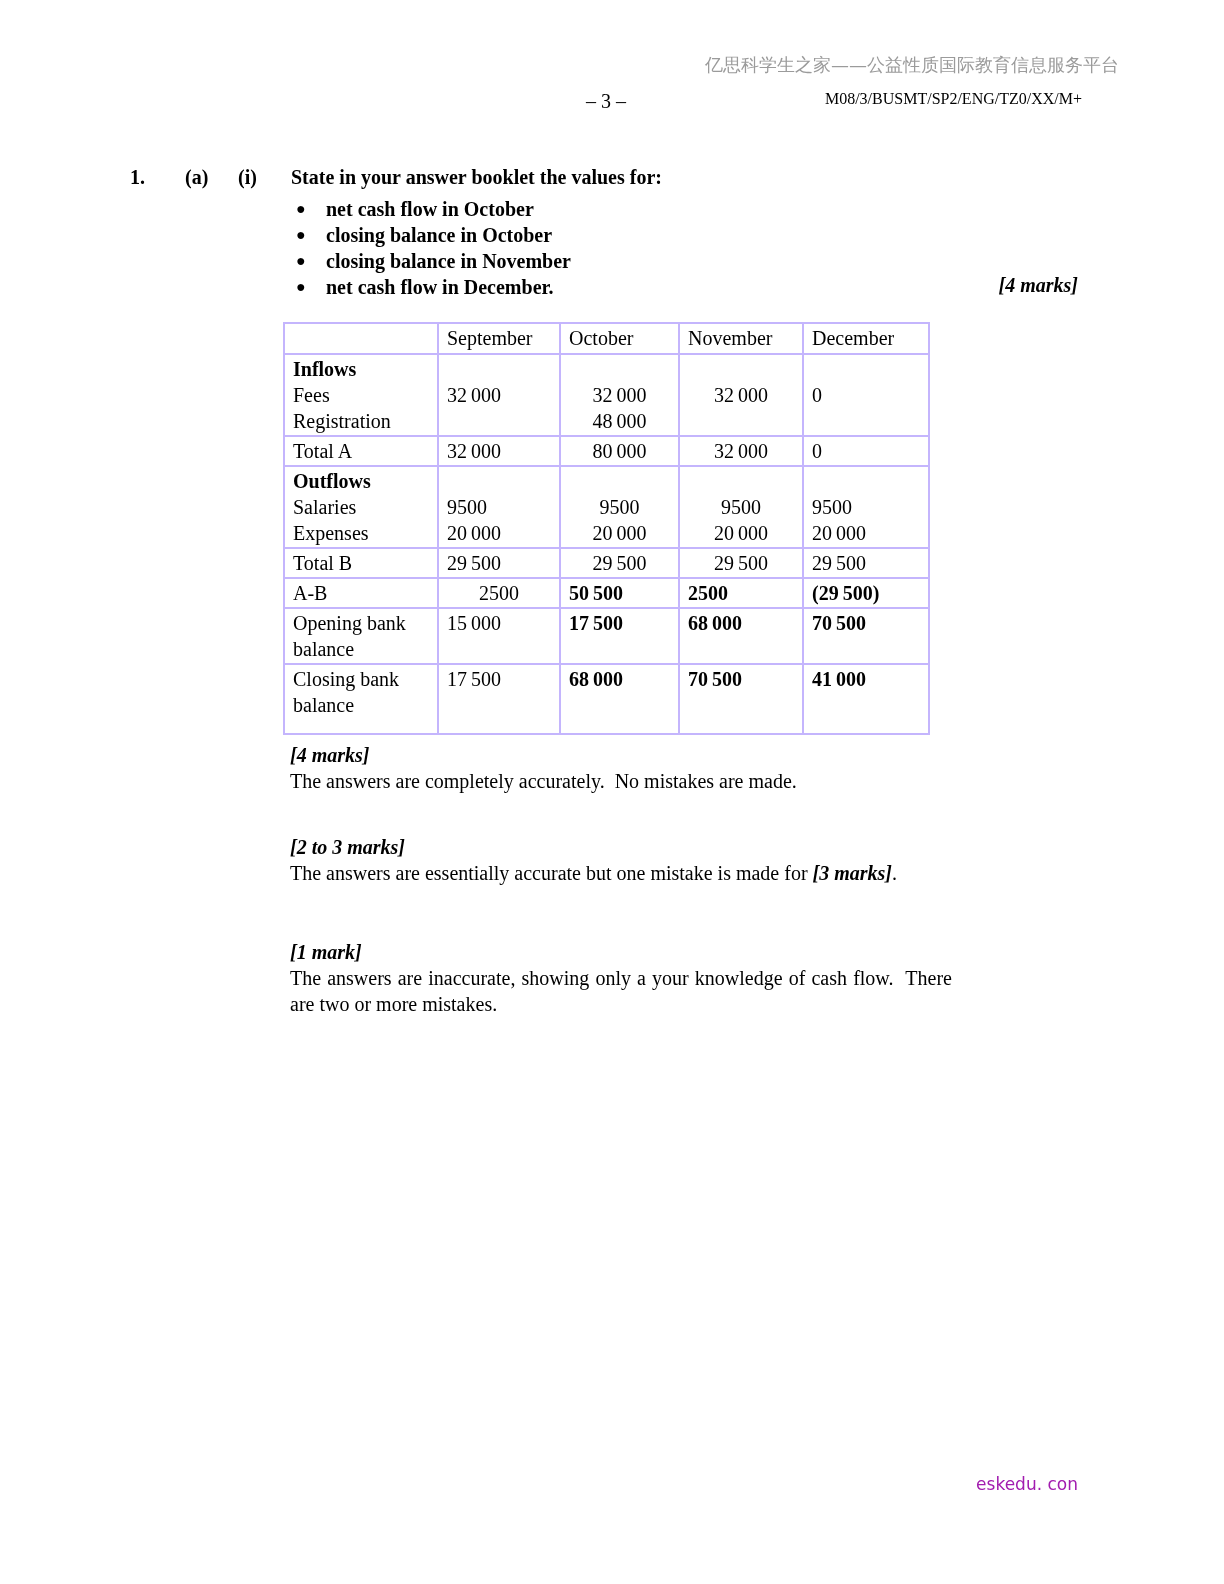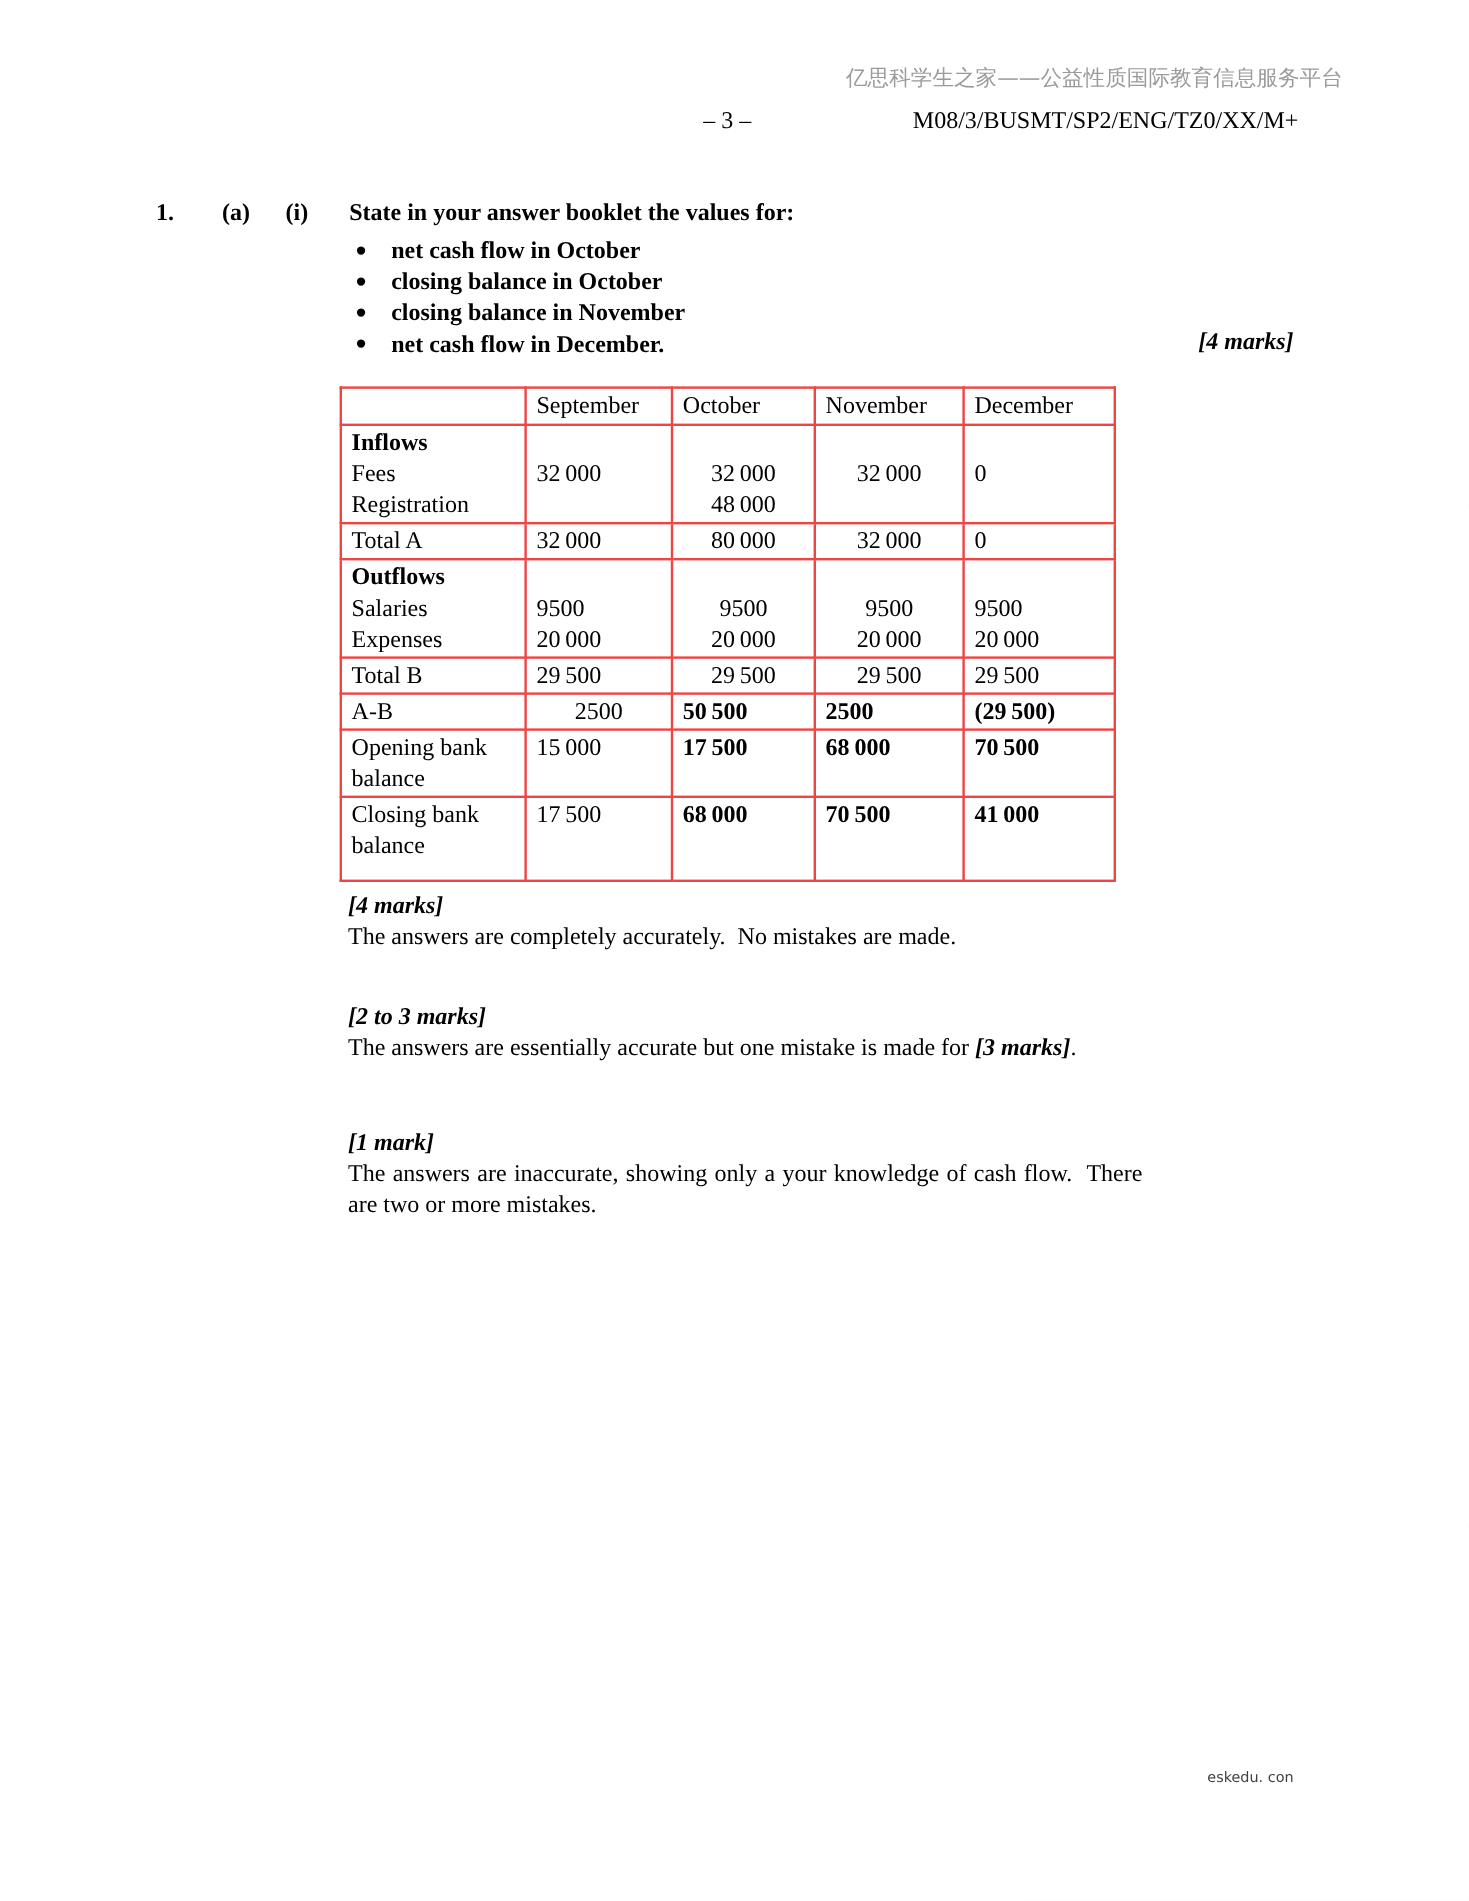--- a/index.html
+++ b/index.html
@@ -7,38 +7,38 @@
   .page {
     position:relative; width:1224px; height:1584px;
     background:#ffffff; color:#000; overflow:hidden; margin:0 auto;
   }
   
   .cn-watermark {
     position:absolute; left:705px; top:53px;
     font-family:"DejaVu Sans", sans-serif; font-size:18px; color:#9b9b9b;
   }
   .page-number { position:absolute; left:586px; top:90px; font-size:20px; }
-  .paper-code  { position:absolute; top:90px; right:142px; font-size:20px; }
+  .paper-code  { position:absolute; top:90px; right:142px; font-size:16px; }
 
   
   .question { position:absolute; left:130px; top:166px; width:948px; font-size:20px; font-weight:bold; }
   .q-num  { position:absolute; left:0; top:0; }
   .q-part { position:absolute; left:55px; top:0; }
   .q-sub  { position:absolute; left:108px; top:0; }
   .q-stem { position:absolute; left:161px; top:0; }
   .bullet-row { position:absolute; left:166px; }
   .bullet-row .dot { display:inline-block; width:30px; font-size:16px; vertical-align:top; line-height:26px; }
   .bullet-row .btxt { display:inline-block; line-height:26px; }
   .q-marks { position:absolute; right:0; top:108px; font-style:italic; }
 
   
   .table-wrap { position:absolute; left:283px; top:322px; }
   table.cashflow { border-collapse:collapse; table-layout:fixed; width:645px; font-size:20px; }
   table.cashflow td {
-    border:2px solid #ef4444; vertical-align:top;
+    border:2px solid #c4b5fd; vertical-align:top;
     padding:1px 8px; line-height:26px;
   }
   td.hd { height:31px; vertical-align:middle; padding-left:12px; white-space:nowrap; }
   td.lbl { padding-left:8px; }
   td.num { white-space:nowrap; }
   td.ctr { text-align:center; padding-left:0; padding-right:0; }
   td.pl22 { padding-left:22px; }
   td.ans { font-weight:bold; padding-left:10px; text-align:left; }
   .ln { height:26px; line-height:26px; white-space:nowrap; }
   .ln.b { font-weight:bold; }
@@ -63,21 +63,21 @@
   .band { position:absolute; left:0; width:662px; }
   .band-1 { top:0; } .band-2 { top:92px; } .band-3 { top:181px;margin-top:16px; }
   .band-title { font-weight:bold; font-style:italic; line-height:26px; }
   .band p { line-height:26px; white-space:pre-wrap; }
   .band p.just { text-align:justify; }
   .bi { font-weight:bold; font-style:italic; }
 
   
   .footer-watermark {
     position:absolute; top:1474px; right:146px;
-    font-family:"DejaVu Sans", sans-serif; font-size:12px; color:#404040;
+    font-family:"DejaVu Sans", sans-serif; font-size:17px; color:#a21caf;
   }
 </style>
 </head>
 <body>
 
 <div class="page">
 
   <div class="cn-watermark">亿思科学生之家——公益性质国际教育信息服务平台</div>
   <div class="page-number">– 3 –</div>
   <div class="paper-code">M08/3/BUSMT/SP2/ENG/TZ0/XX/M+</div>

